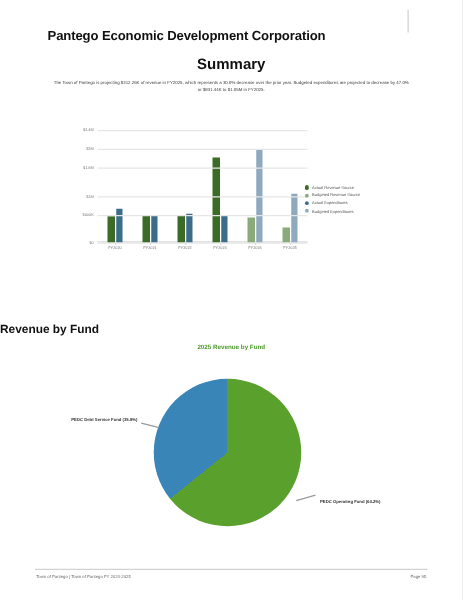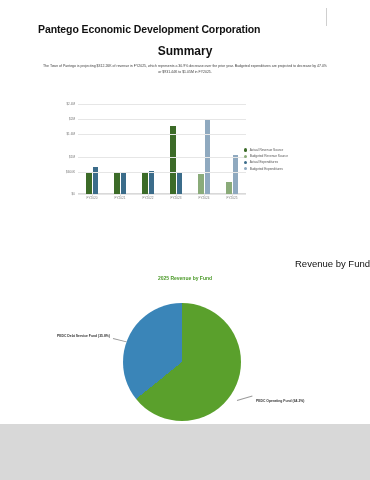--- a/index.html
+++ b/index.html
@@ -7,21 +7,21 @@
     margin: 0; padding: 0;
     background: #d8d8d8;
   }
   body {
     font-family: "Liberation Sans", sans-serif;
     width: 370px; height: 480px;
     overflow: hidden;
   }
   #page {
     position: relative;
-    width: 370px; height: 424px;
+    width: 370px; height: 480px;
     background: #ffffff;
     overflow: hidden;
   }
   
   .edge-rule {
     position: absolute;
     top: 8px; right: 43px;
     width: 1px; height: 18px;
     background: #cfcfcf;
   }
@@ -142,23 +142,23 @@
   .bc-legend-label {
     font-size: 3.2px;
     color: #555555;
     white-space: nowrap;
   }
 
   
   .pie-heading {
     position: absolute;
     left: 0; right: 0; top: 258px;
-    text-align: right;
+    text-align: left;
     font-size: 9.5px;
-    font-weight: normal;
+    font-weight: bold;
     color: #111111;
   }
   .pie-subheading {
     position: absolute;
     left: 0; right: 0; top: 275px;
     text-align: center;
     font-size: 5px;
     font-weight: bold;
     color: #4c9a2a;
   }

